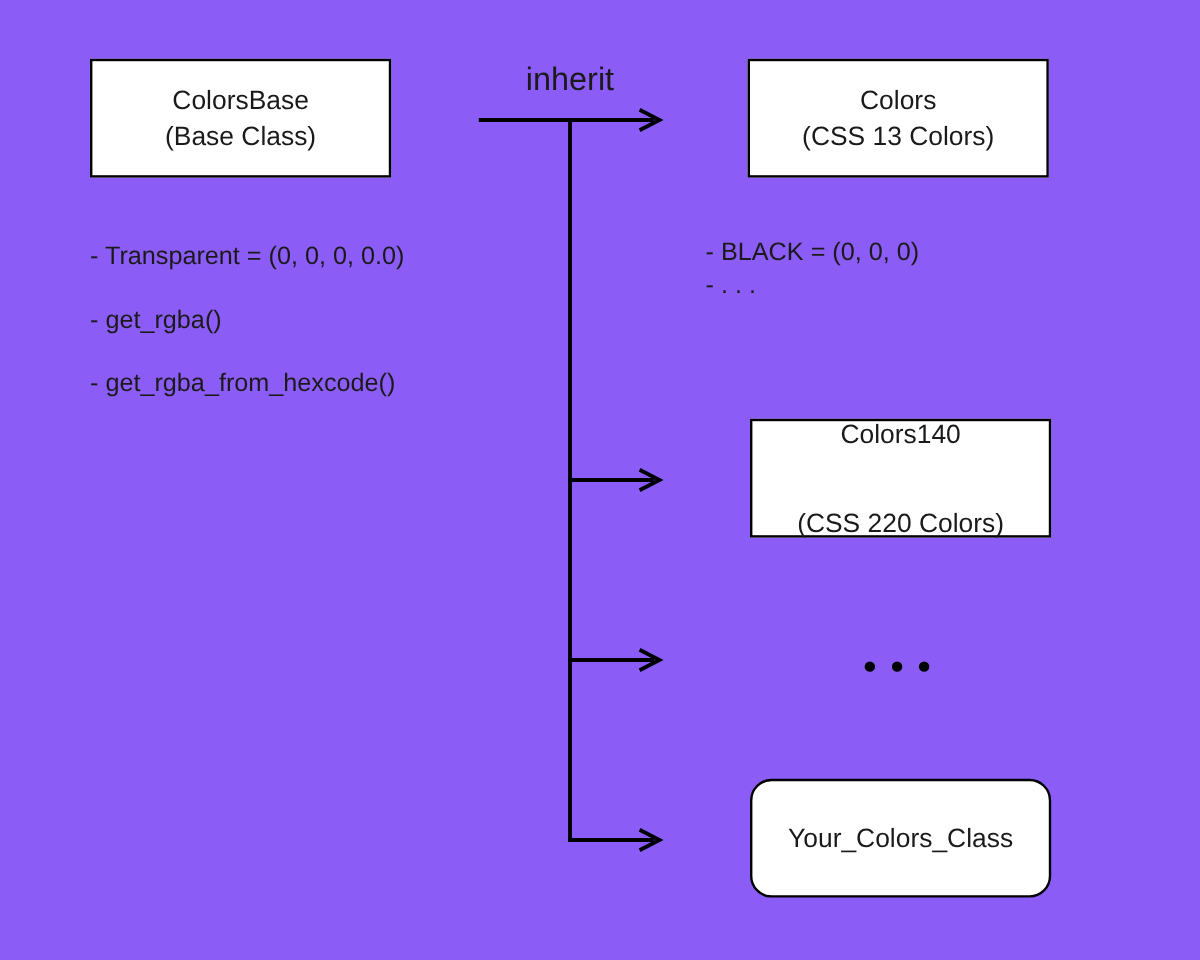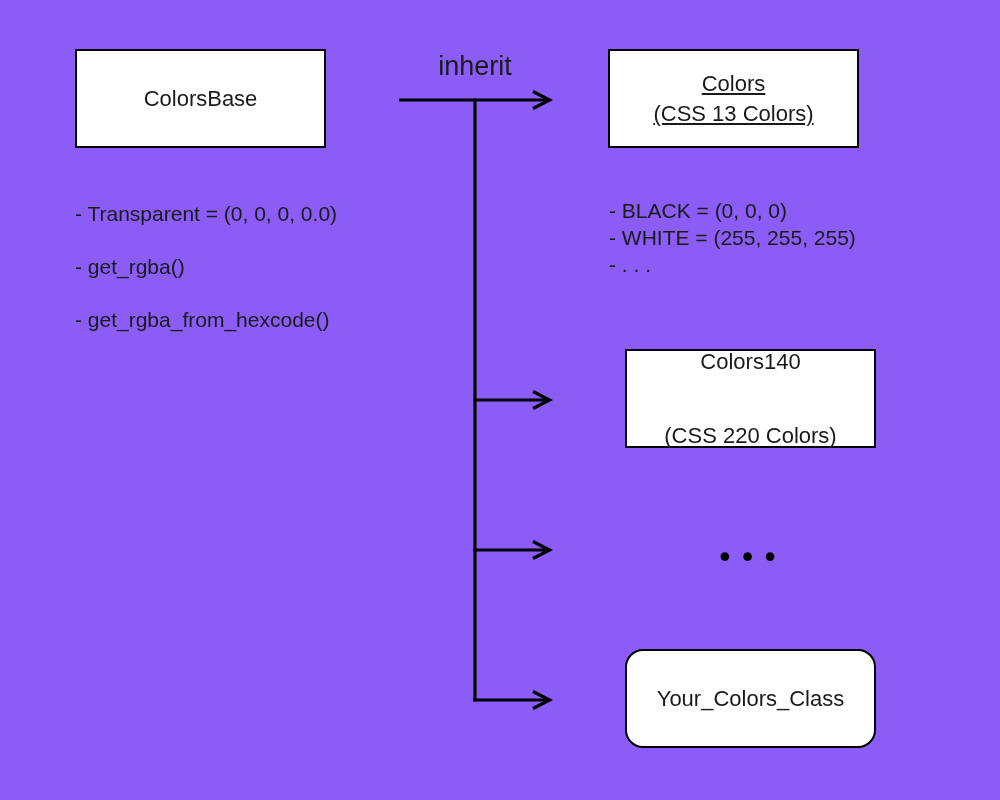--- a/index.html
+++ b/index.html
@@ -32,21 +32,21 @@
     background: #ffffff;
     display: flex;
     flex-direction: column;
     align-items: center;
     justify-content: center;
     text-align: center;
     font-size: 22px;
     line-height: 30px;
   }
   .box-base   { left: 75px;  top: 49px;  }
-  .box-colors { left: 608px; top: 49px; text-decoration: underline;  }
+  .box-colors { left: 623px; top: 49px;  }
   .box-140    { left: 625px; top: 349px; gap: 44px; }
   .box-your   { left: 625px; top: 649px; border-radius: 18px; }
 
   .inherit-label {
     position: absolute;
     left: 400px;
     top: 50px;
     width: 150px;
     text-align: center;
     font-size: 27px;
@@ -55,21 +55,21 @@
   .member-list {
     position: absolute;
     font-size: 21px;
     white-space: nowrap;
   }
   .base-members { left: 75px; top: 200px; }
   .base-members .member {
     line-height: 27px;
     margin-bottom: 26px;
   }
-  .colors-members { left: 609px; top: 197px; }
+  .colors-members { left: 588px; top: 197px; }
   .colors-members .member {
     line-height: 27px;
   }
   .ellipsis {
     position: absolute;
     left: 625px;
     top: 543px;
     width: 250px;
     text-align: center;
     font-size: 30px;
@@ -108,36 +108,36 @@
         <line x1="473.4" y1="700" x2="545" y2="700"></line>
         <path d="M533 691.5 L549.5 700 L533 708.5"></path>
       </g>
     </g>
   </svg>
 
   <div class="inherit-label">inherit</div>
 
   <div class="class-box box-base">
     <div>ColorsBase</div>
+    <div>(Base Class)</div>
   </div>
 
   <div class="member-list base-members">
     <div class="member">- Transparent = (0, 0, 0, 0.0)</div>
     <div class="member">- get_rgba()</div>
     <div class="member">- get_rgba_from_hexcode()</div>
   </div>
 
   <div class="class-box box-colors">
     <div>Colors</div>
     <div>(CSS 13 Colors)</div>
   </div>
 
   <div class="member-list colors-members">
     <div class="member">- BLACK = (0, 0, 0)</div>
-    <div class="member">- WHITE = (255, 255, 255)</div>
     <div class="member">- . . .</div>
   </div>
 
   <div class="class-box box-140">
     <div>Colors140</div>
     <div>(CSS 220 Colors)</div>
   </div>
 
   <div class="ellipsis">•••</div>
 

